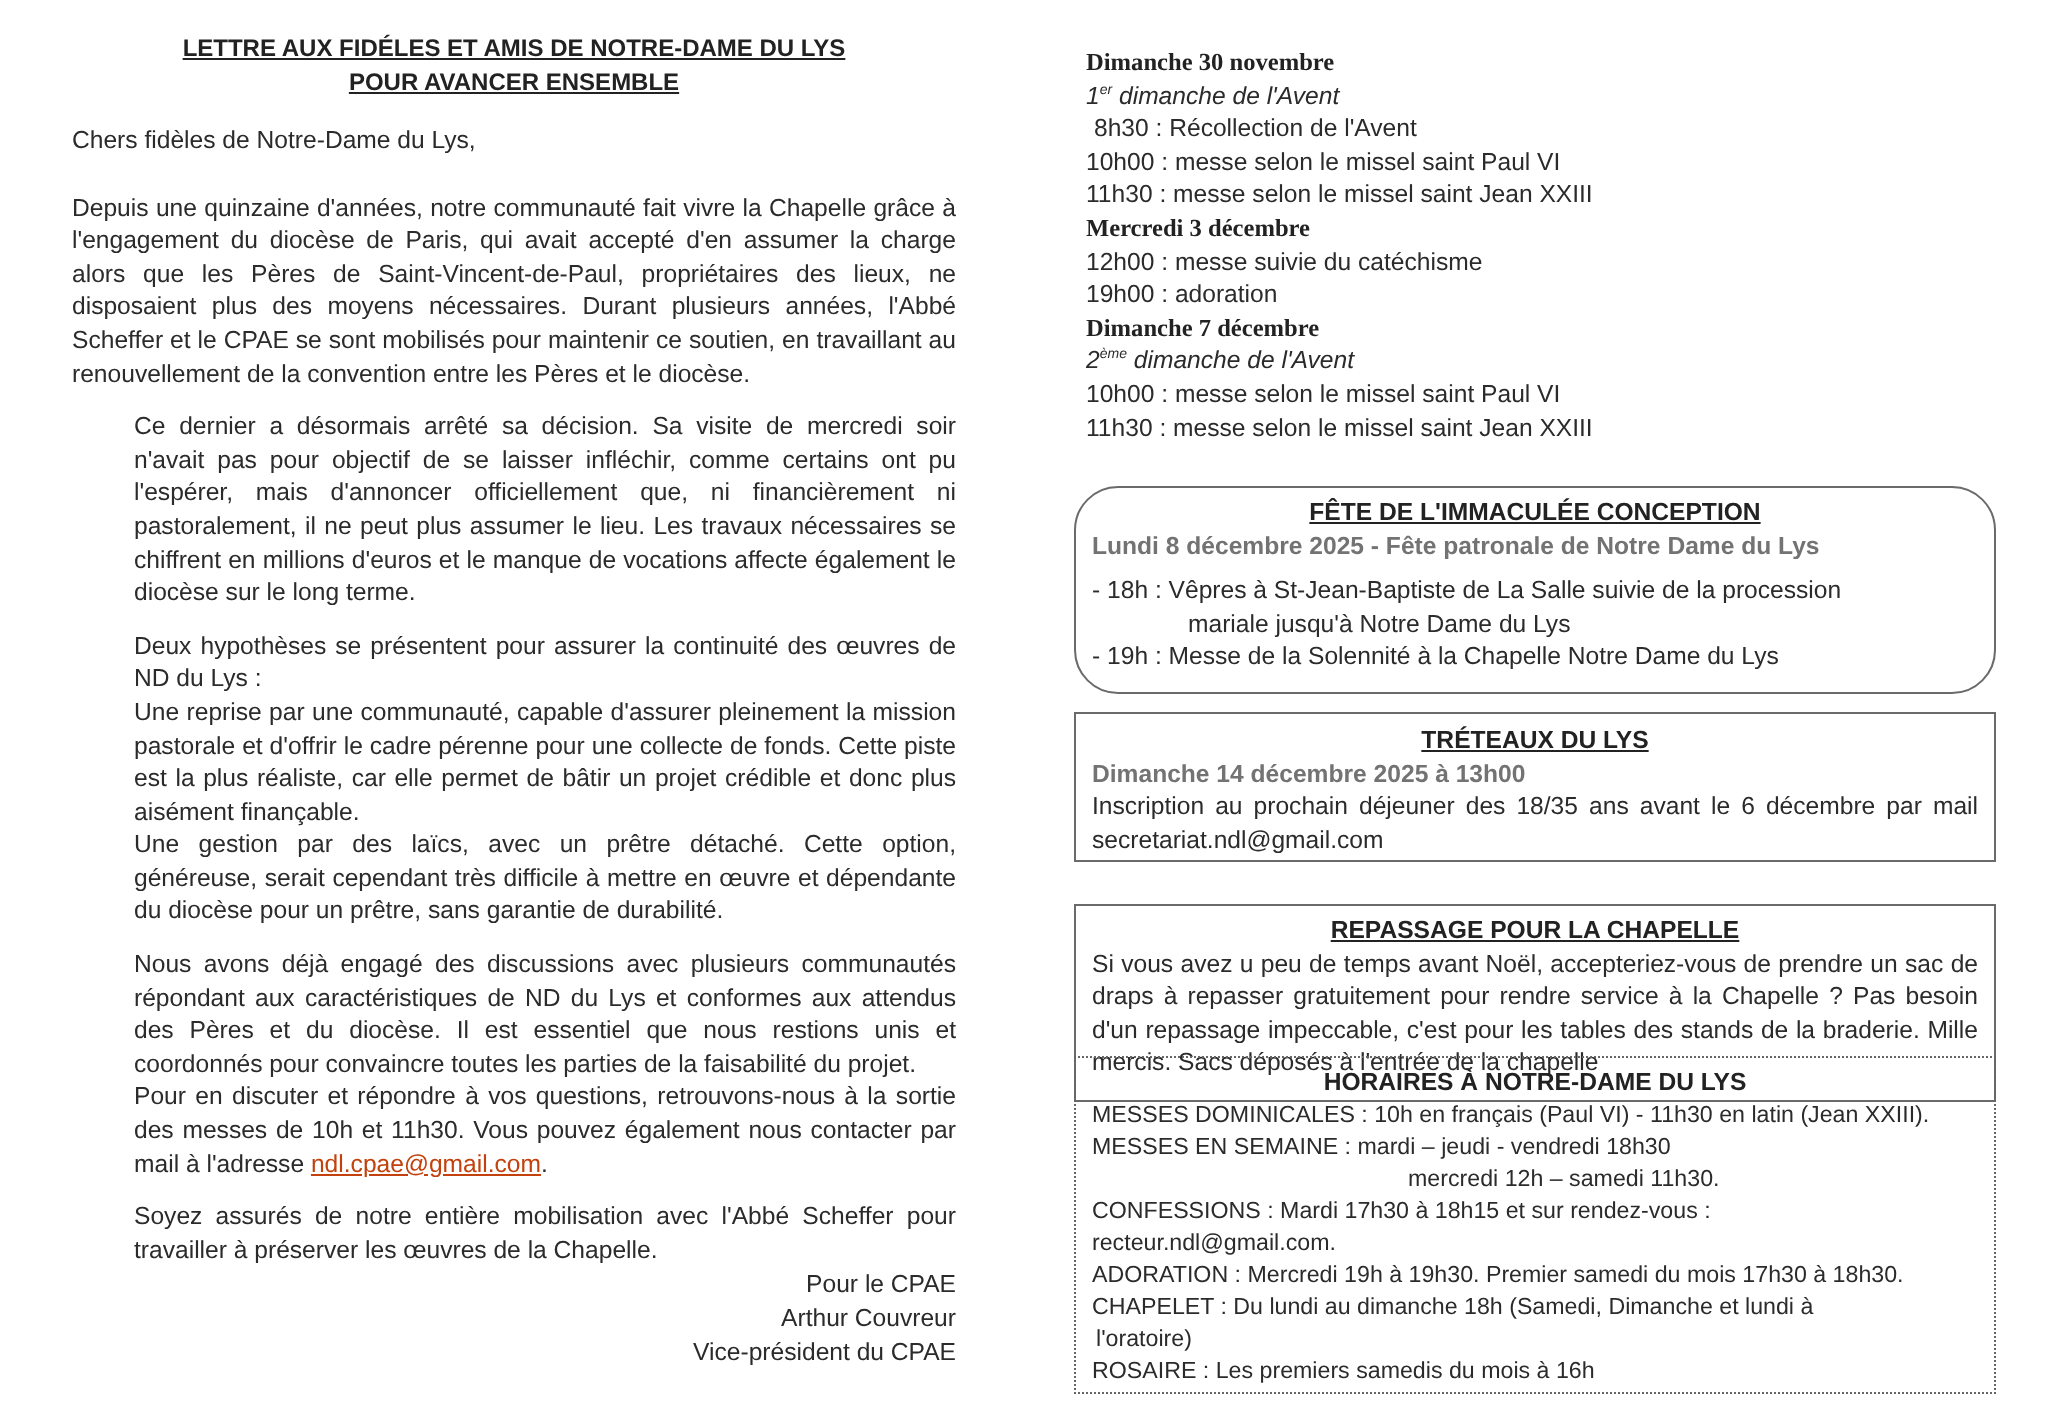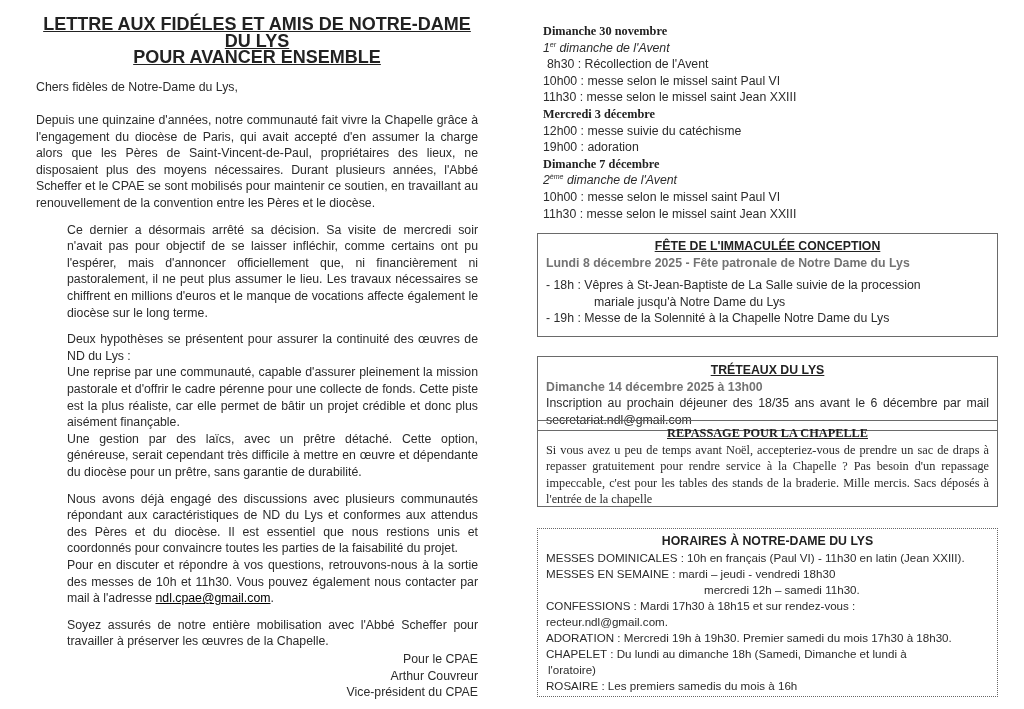--- a/index.html
+++ b/index.html
@@ -1,25 +1,25 @@
 <!DOCTYPE html>
 <html><head>
 <meta charset="utf-8">
 <style>
   * { box-sizing: border-box; margin: 0; padding: 0; }
   html, body { width: 1024px; height: 709px; background: #ffffff; overflow: hidden; }
   body { position: relative; font-family: "Liberation Sans", sans-serif; color: #2b2b2b; }
 
   .left-col { position: absolute; left: 36px; top: 16px; width: 442px; font-size: 12.3px; line-height: 16.6px; }
-  .title { text-align: center; font-weight: bold; text-decoration: underline; font-size: 18px; line-height: 16.5px; color: #222; }
+  .title { text-align: center; font-weight: bold; text-decoration: underline; font-size: 12px; line-height: 16.5px; color: #222; }
   .salutation { margin-top: 13px; }
   .para { text-align: justify; margin-top: 17px; }
   .para.gap10 { margin-top: 10px; margin-left: 31px; }
   .para p { text-align: justify; }
-  .email-link { color: #000000; text-decoration: underline; }
+  .email-link { color: #c2410c; text-decoration: underline; }
   .signature { text-align: right; margin-top: 1px; }
 
   .right-col { position: absolute; left: 543px; top: 23px; width: 460px; font-size: 12.3px; line-height: 16.6px; }
   .day { font-weight: bold; color: #222; font-family: Liberation Serif, serif; }
   .sub { font-style: italic; }
   .sup { font-size: 7px; vertical-align: super; line-height: 0; }
   .indent1 { padding-left: 4px; }
 
   .box { position: absolute; left: 537px; width: 461px; border: 1.3px solid #6a6a6a; padding: 3px 8px; font-size: 12.3px; line-height: 16.6px; }
   .box.dotted { border: 1.5px dotted #666; }
@@ -69,35 +69,35 @@
   <div class="day">Mercredi 3 décembre</div>
   <div>12h00 : messe suivie du catéchisme</div>
   <div>19h00 : adoration</div>
 
   <div class="day">Dimanche 7 décembre</div>
   <div class="sub"><span>2</span><span class="sup">ème</span><span> dimanche de l'Avent</span></div>
   <div>10h00 : messe selon le missel saint Paul VI</div>
   <div>11h30 : messe selon le missel saint Jean XXIII</div>
 </div>
 
-<div class="box" style="top:233px; height:104px; padding-top:4px;">
+<div class="box" style="top:243px; height:104px; padding-top:4px;border-radius:22px;">
   <div class="box-title">FÊTE DE L'IMMACULÉE CONCEPTION</div>
   <div class="box-sub">Lundi 8 décembre 2025  - Fête patronale de Notre Dame du Lys</div>
   <div class="fete-line" style="margin-top:6px; padding-left:0;">- 18h : Vêpres à St-Jean-Baptiste de La Salle suivie de la procession</div>
   <div class="fete-cont">mariale jusqu'à Notre Dame du Lys</div>
   <div>- 19h : Messe de la Solennité à la Chapelle Notre Dame du Lys</div>
 </div>
 
 <div class="box" style="top:356px; height:75px; padding-top:5px;">
   <div class="box-title">TRÉTEAUX DU LYS</div>
   <div class="box-sub">Dimanche 14 décembre 2025 à 13h00</div>
   <div class="box-text">Inscription au prochain déjeuner des 18/35 ans avant le 6 décembre par mail secretariat.ndl@gmail.com</div>
 </div>
 
-<div class="box" style="top:420px; height:87px; padding-top:4px;font-family:Liberation Serif, serif;">
+<div class="box" style="top:452px; height:99px; padding-top:4px;">
   <div class="box-title">REPASSAGE POUR LA CHAPELLE</div>
   <div class="box-text">Si vous avez u peu de temps avant Noël, accepteriez-vous de prendre un sac de draps à repasser gratuitement pour rendre service à la Chapelle ? Pas besoin d'un repassage impeccable, c'est pour les tables des stands de la braderie. Mille mercis. Sacs déposés à l'entrée de la chapelle</div>
 </div>
 
 <div class="box dotted" style="top:528px; height:169px; padding-top:4px; padding-left:8px;">
   <div class="box-title nounder">HORAIRES À NOTRE-DAME DU LYS</div>
   <div class="box4-line">MESSES DOMINICALES : 10h en français (Paul VI) - 11h30 en latin (Jean XXIII).</div>
   <div class="box4-line">MESSES EN SEMAINE : mardi – jeudi - vendredi 18h30</div>
   <div class="box4-line box4-indent">mercredi 12h – samedi 11h30.</div>
   <div class="box4-line">CONFESSIONS : Mardi 17h30 à 18h15 et sur rendez-vous :</div>

